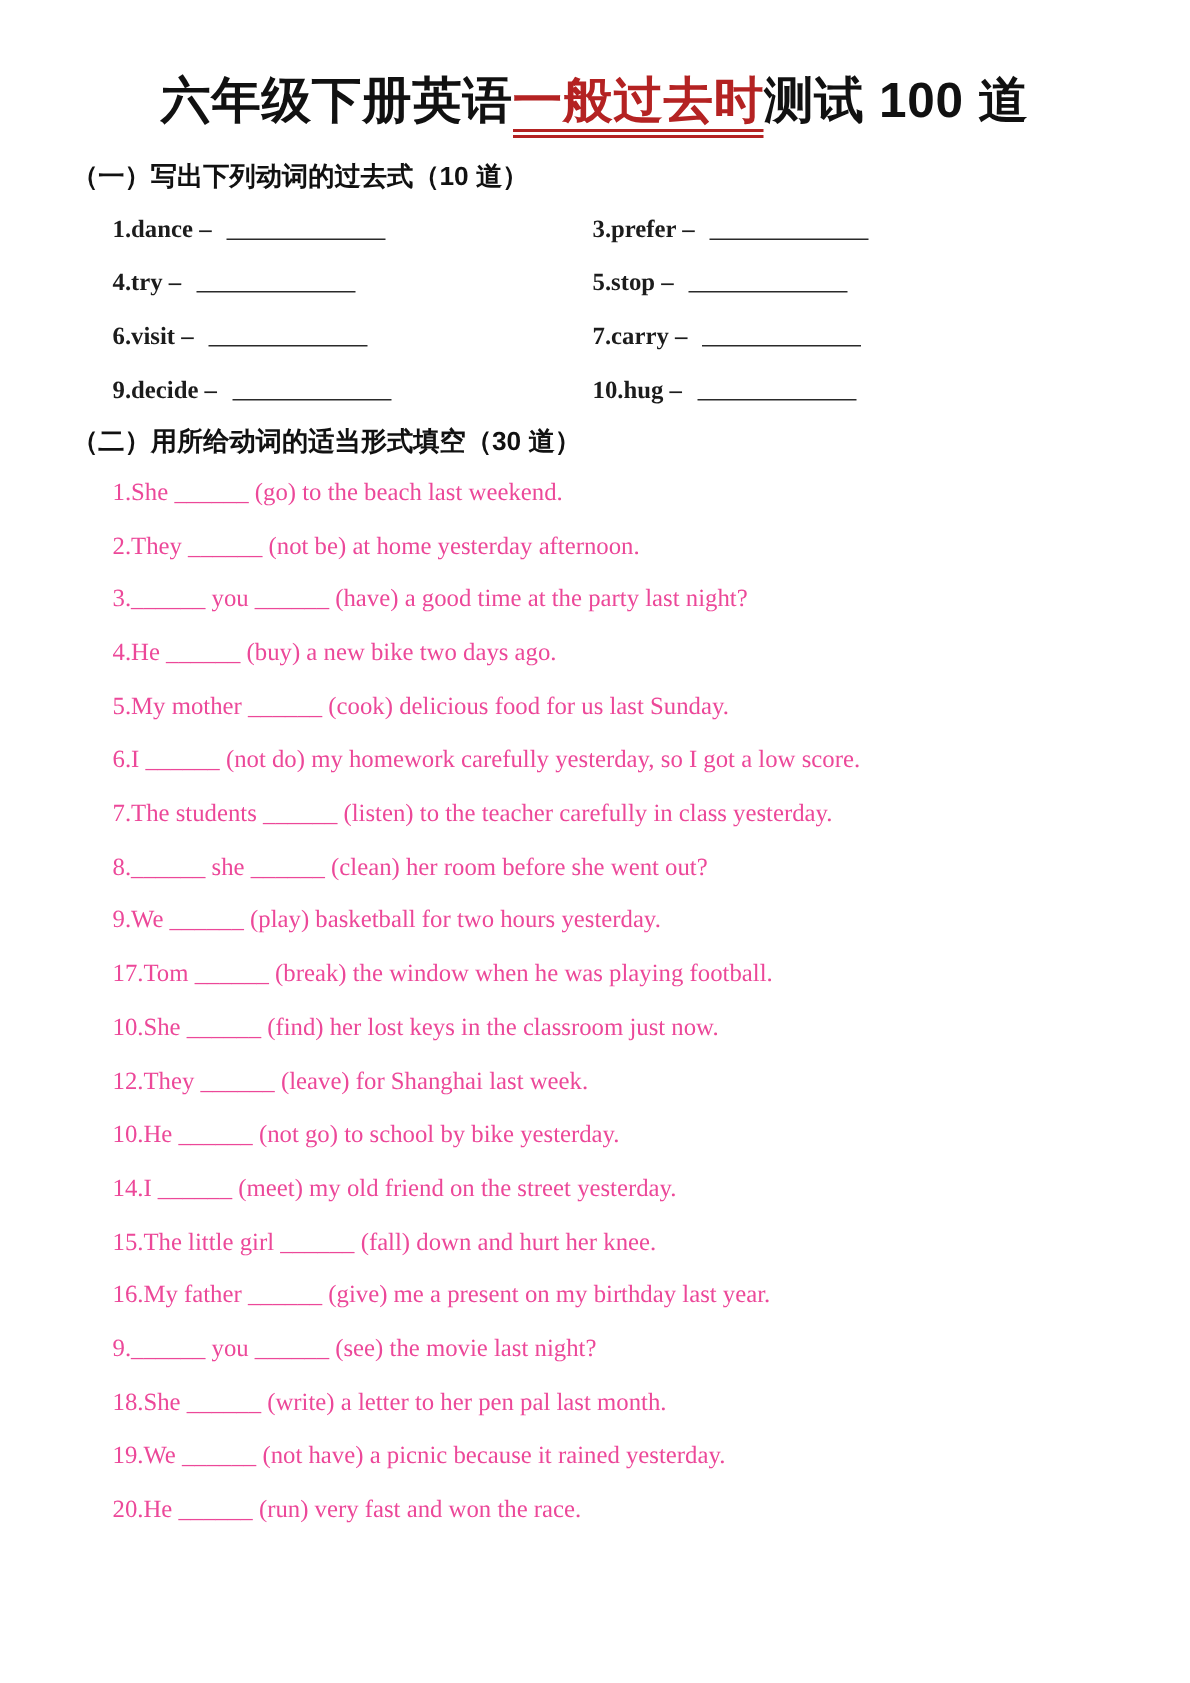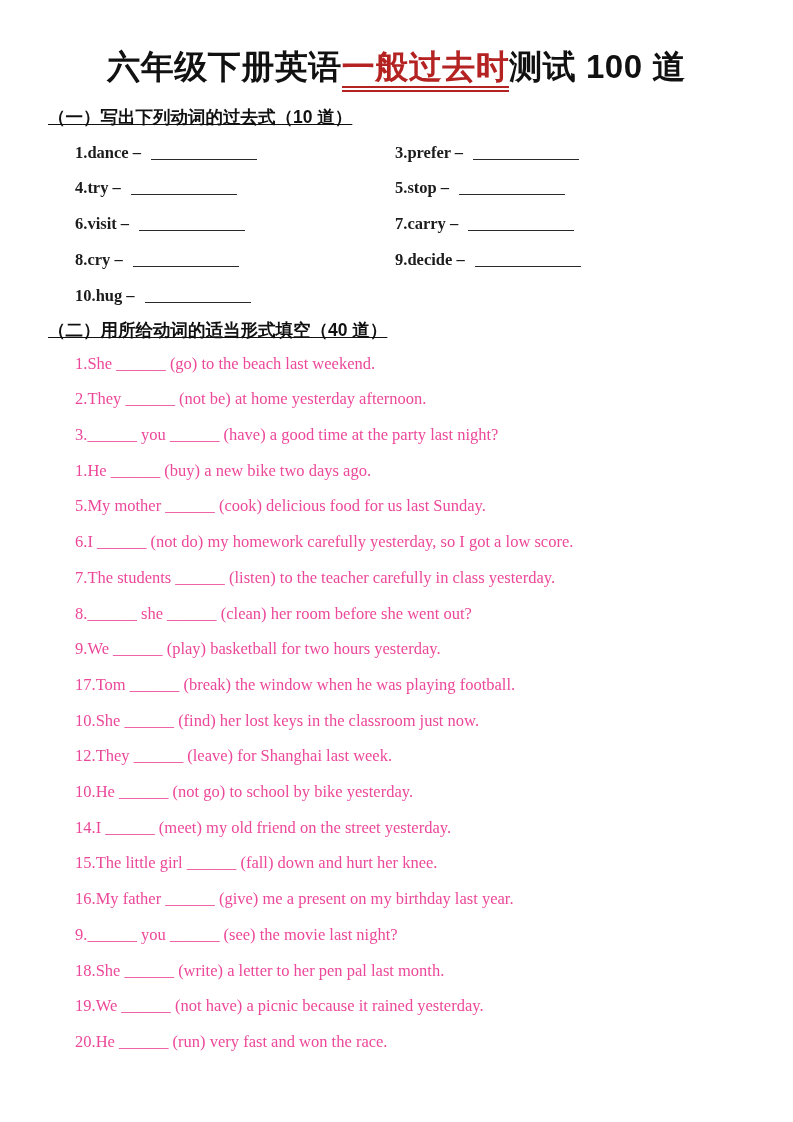--- a/index.html
+++ b/index.html
@@ -33,21 +33,20 @@
     border-bottom: 6px double #b42222;
     padding-bottom: 1px;
     line-height: 1.05;
   }
   .section-heading {
     font-family: "Liberation Sans", sans-serif;
     font-weight: bold;
     font-size: 17.5px;
     color: #111111;
     margin-left: 48px;
-    text-decoration: underline;
   }
   .s1-heading { margin-top: 13px; }
   .s2-heading { margin-top: 4px; }
   .verb-grid {
     margin: 6px 40px 4px 75px;
     display: grid;
     grid-template-columns: 320px auto;
     font-weight: bold;
   }
   .verb-item {
@@ -104,40 +103,36 @@
       </div>
     <div class="verb-item">
         <span>6.visit –</span>
         <span class="blank-line"></span>
       </div>
     <div class="verb-item">
         <span>7.carry –</span>
         <span class="blank-line"></span>
       </div>
     <div class="verb-item">
-        <span>8.cry –</span>
-        <span class="blank-line"></span>
-      </div>
-    <div class="verb-item">
         <span>9.decide –</span>
         <span class="blank-line"></span>
       </div>
     <div class="verb-item">
         <span>10.hug –</span>
         <span class="blank-line"></span>
       </div>
   </div>
 
-  <div class="section-heading s2-heading">（二）用所给动词的适当形式填空（40 道）</div>
+  <div class="section-heading s2-heading">（二）用所给动词的适当形式填空（30 道）</div>
 
   <div class="questions">
     <div class="q">1.She ______ (go) to the beach last weekend.</div>
     <div class="q">2.They ______ (not be) at home yesterday afternoon.</div>
     <div class="q">3.______ you ______ (have) a good time at the party last night?</div>
-    <div class="q">1.He ______ (buy) a new bike two days ago.</div>
+    <div class="q">4.He ______ (buy) a new bike two days ago.</div>
     <div class="q">5.My mother ______ (cook) delicious food for us last Sunday.</div>
     <div class="q">6.I ______ (not do) my homework carefully yesterday, so I got a low score.</div>
     <div class="q">7.The students ______ (listen) to the teacher carefully in class yesterday.</div>
     <div class="q">8.______ she ______ (clean) her room before she went out?</div>
     <div class="q">9.We ______ (play) basketball for two hours yesterday.</div>
     <div class="q">17.Tom ______ (break) the window when he was playing football.</div>
     <div class="q">10.She ______ (find) her lost keys in the classroom just now.</div>
     <div class="q">12.They ______ (leave) for Shanghai last week.</div>
     <div class="q">10.He ______ (not go) to school by bike yesterday.</div>
     <div class="q">14.I ______ (meet) my old friend on the street yesterday.</div>

